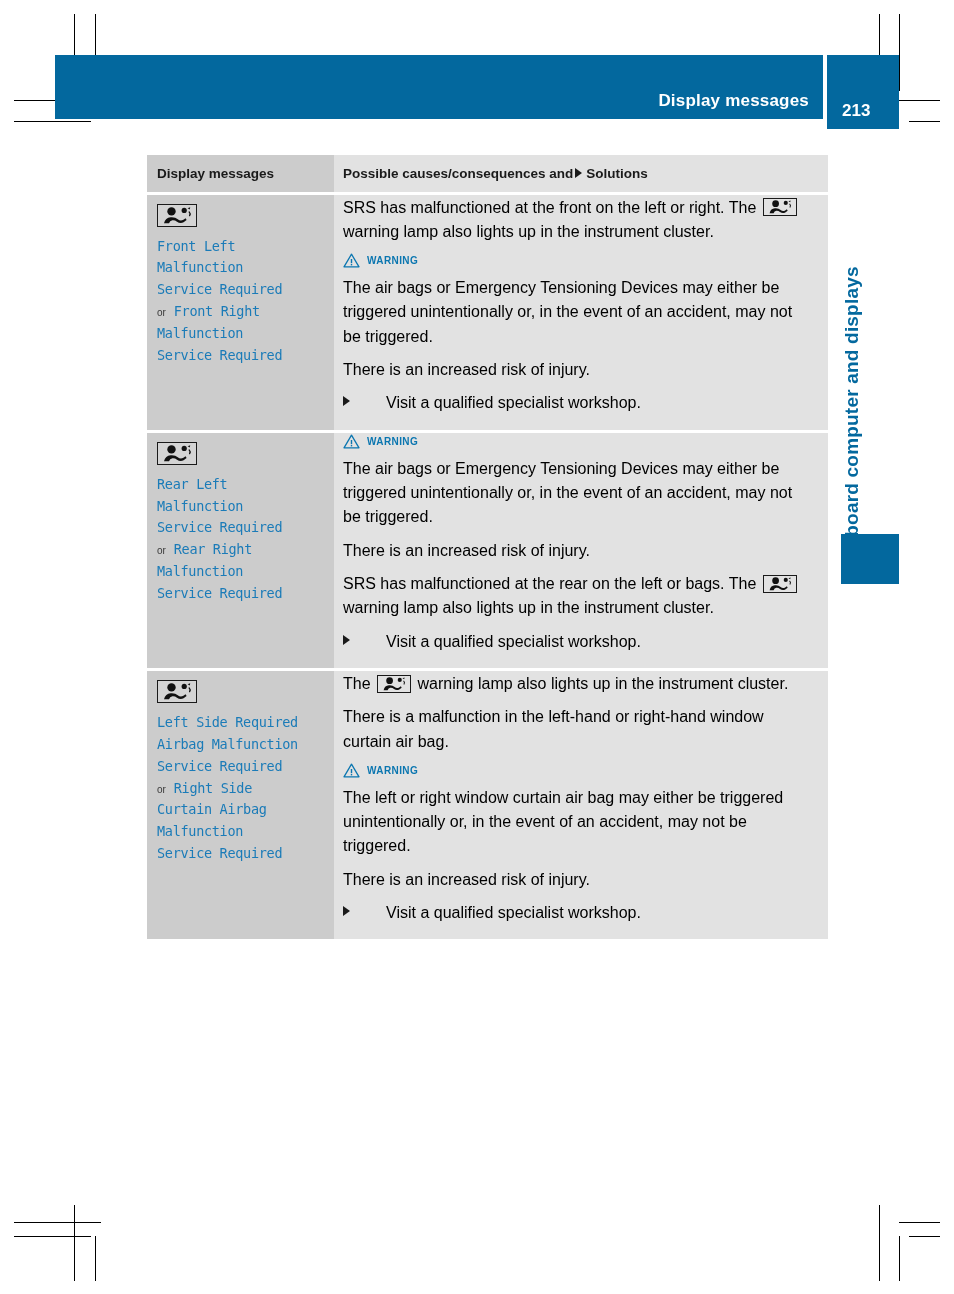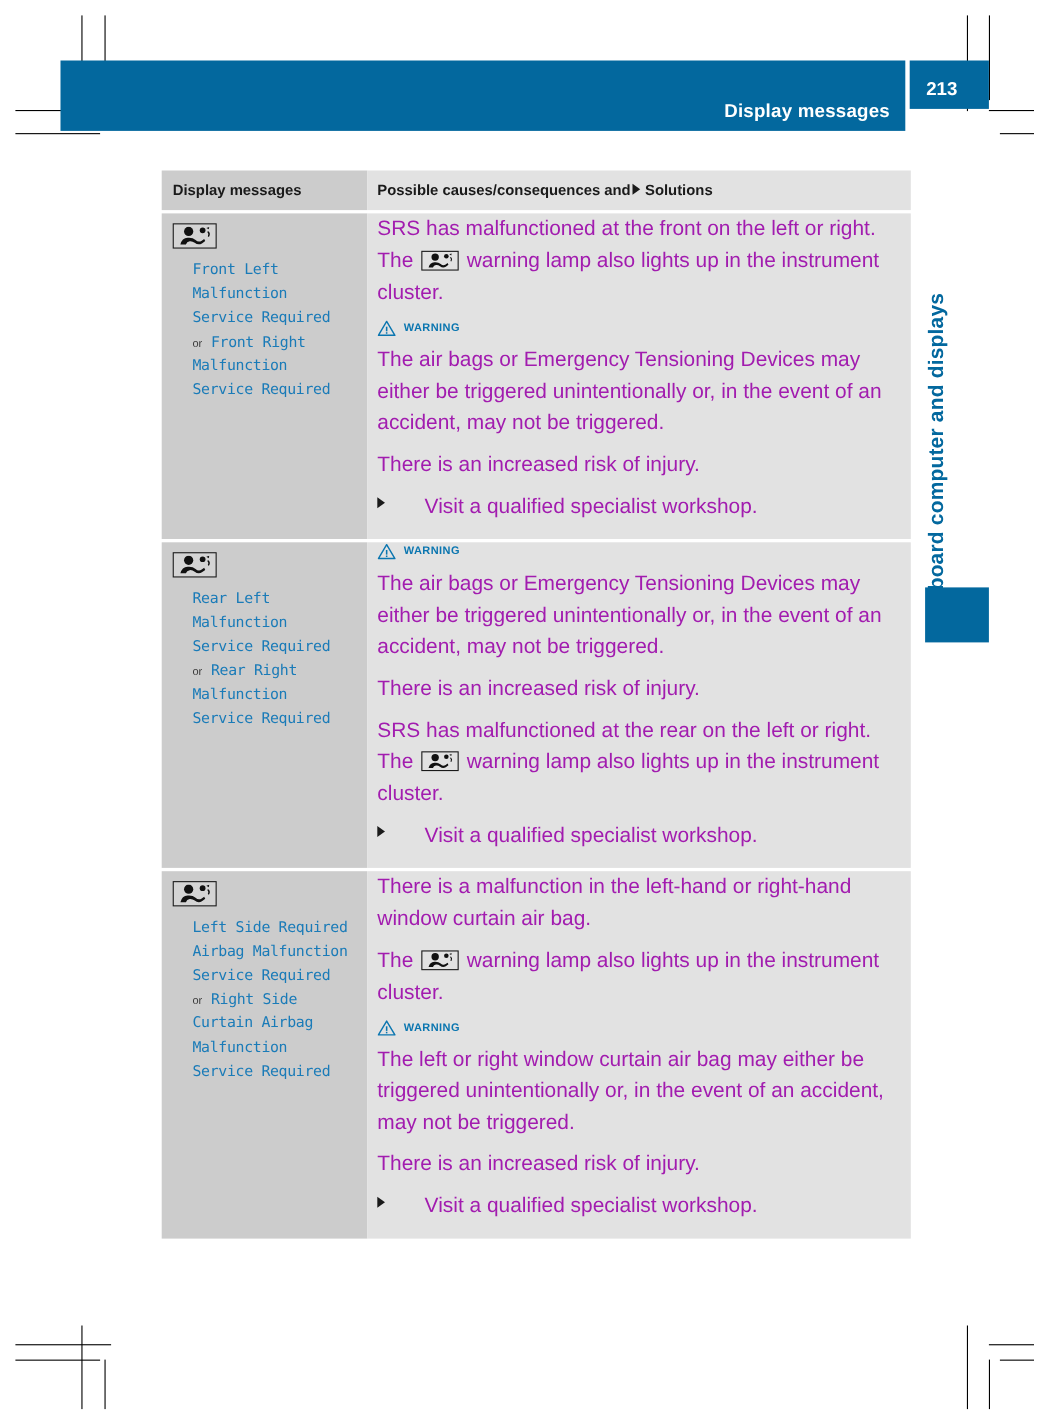--- a/index.html
+++ b/index.html
@@ -38,21 +38,21 @@
     font-size: 17px;
     font-weight: bold;
     letter-spacing: .2px;
     white-space: nowrap;
   }
   .header-page-box {
     position: absolute;
     left: 827px;
     top: 55px;
     width: 72px;
-    height: 44px;
+    height: 74px;
     background: #03689e;
   }
   .header-page-num {
     position: absolute;
     left: 15px;
     bottom: 8px;
     color: #ffffff;
     font-size: 17px;
     font-weight: bold;
   }
@@ -151,33 +151,32 @@
   }
   .icon-box svg { display: block; }
 
   .msg-block {
     margin-top: 9px;
     font-family: "DejaVu Sans Mono", monospace;
     font-size: 13.5px;
     line-height: 1.62;
     color: #1a7bb8;
     letter-spacing: -0.3px;
-    margin-left: 18px;
   }
   .msg-or {
     color: #3a3a3a;
     font-family: "Liberation Sans", sans-serif;
     font-size: 10px;
     letter-spacing: 0;
   }
 
   .body-text {
-    font-size: 19px;
+    font-size: 16px;
     line-height: 1.52;
-    color: #a21caf;
+    color: #000000;
     margin: 0 0 9px 0;
   }
   .body-text:last-child { margin-bottom: 0; gap: 36px; }
 
   .warn-head {
     display: flex;
     align-items: center;
     gap: 7px;
     margin: 0 0 8px 0;
   }
@@ -330,21 +329,21 @@
             <path d="M8.5 1.2 L16 13.8 L1 13.8 Z" fill="none" stroke="#0b76b0" stroke-width="1.3" stroke-linejoin="round"></path>
             <rect x="7.8" y="6.0" width="1.4" height="4.2" fill="#0b76b0"></rect>
             <rect x="7.8" y="11.0" width="1.4" height="1.4" fill="#0b76b0"></rect>
           </svg>
         </span>
         <span class="warn-label">WARNING</span>
       </div>
       <p class="body-text">The air bags or Emergency Tensioning Devices may either be triggered unintentionally or, in the event of an accident, may not be triggered.</p>
       <p class="body-text">There is an increased risk of injury.</p>
       <p class="body-text">
-        <span>SRS has malfunctioned at the rear on the left or right. The</span>
+        <span>SRS has malfunctioned at the rear on the left or bags. The</span>
         <span class="icon-box inline-icon">
           <svg width="24" height="14" viewBox="0 0 30 17">
             <circle cx="9.5" cy="4.4" r="4.2" fill="#111"></circle>
             <circle cx="22.2" cy="3.4" r="2.6" fill="#111"></circle>
             <path d="M25.6 1.2 l2.6 -0.9 -0.4 2.2 z" fill="#111"></path>
             <path d="M27.2 5.0 q1.6 1.6 0.4 3.6" stroke="#111" stroke-width="1.3" fill="none" stroke-linecap="round"></path>
             <path d="M2.0 16.2 q1.4 -5.6 6.6 -6.0 q4.6 -0.4 7.2 2.0 q2.6 2.4 5.6 0.6 l2.2 -1.6 l1.0 1.9 l-3.0 2.2 q-3.4 1.9 -6.6 -0.6 q-2.2 -1.7 -4.6 -1.4 q-2.6 0.3 -3.4 2.9 z" fill="#111"></path>
           </svg>
         </span>
         <span>warning lamp also lights up in the instrument cluster.</span>
@@ -372,34 +371,34 @@
         <span>Airbag Malfunction</span><br>
         <span>Service Required</span><br>
         <span class="msg-or">or</span>
         <span>Right Side</span><br>
         <span>Curtain Airbag</span><br>
         <span>Malfunction</span><br>
         <span>Service Required</span>
       </div>
     </div>
     <div class="col-right">
-      <p class="body-text">There is a malfunction in the left-hand or right-hand window curtain air bag.</p>
       <p class="body-text">
         <span>The</span>
         <span class="icon-box inline-icon">
           <svg width="24" height="14" viewBox="0 0 30 17">
             <circle cx="9.5" cy="4.4" r="4.2" fill="#111"></circle>
             <circle cx="22.2" cy="3.4" r="2.6" fill="#111"></circle>
             <path d="M25.6 1.2 l2.6 -0.9 -0.4 2.2 z" fill="#111"></path>
             <path d="M27.2 5.0 q1.6 1.6 0.4 3.6" stroke="#111" stroke-width="1.3" fill="none" stroke-linecap="round"></path>
             <path d="M2.0 16.2 q1.4 -5.6 6.6 -6.0 q4.6 -0.4 7.2 2.0 q2.6 2.4 5.6 0.6 l2.2 -1.6 l1.0 1.9 l-3.0 2.2 q-3.4 1.9 -6.6 -0.6 q-2.2 -1.7 -4.6 -1.4 q-2.6 0.3 -3.4 2.9 z" fill="#111"></path>
           </svg>
         </span>
         <span>warning lamp also lights up in the instrument cluster.</span>
       </p>
+      <p class="body-text">There is a malfunction in the left-hand or right-hand window curtain air bag.</p>
       <div class="warn-head">
         <span class="warn-tri">
           <svg width="17" height="15" viewBox="0 0 17 15">
             <path d="M8.5 1.2 L16 13.8 L1 13.8 Z" fill="none" stroke="#0b76b0" stroke-width="1.3" stroke-linejoin="round"></path>
             <rect x="7.8" y="6.0" width="1.4" height="4.2" fill="#0b76b0"></rect>
             <rect x="7.8" y="11.0" width="1.4" height="1.4" fill="#0b76b0"></rect>
           </svg>
         </span>
         <span class="warn-label">WARNING</span>
       </div>

